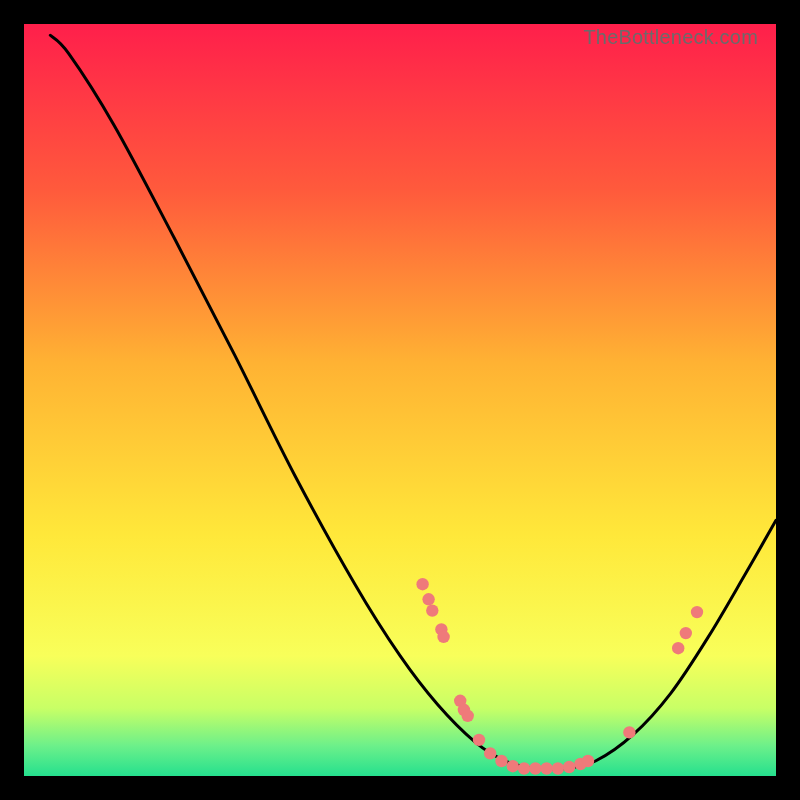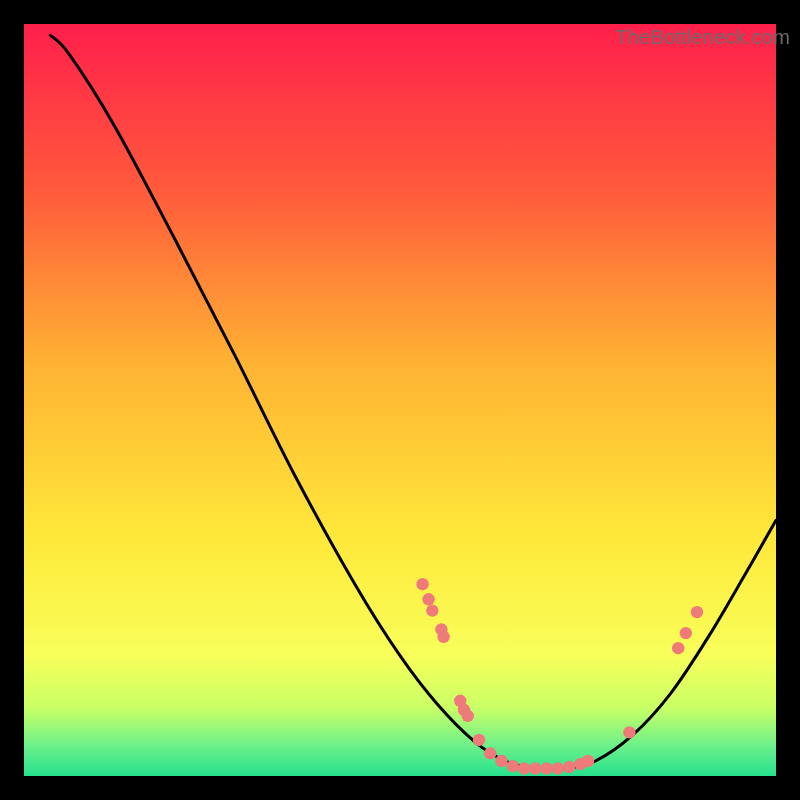--- a/index.html
+++ b/index.html
@@ -11,21 +11,20 @@
     overflow: hidden;
     font-family: Arial, Helvetica, sans-serif;
   }
   .frame {
     position: absolute;
     left: 24px;
     top: 24px;
     width: 740px;
     height: 752px;
     background: #000;
-    padding-left: 32px;
   }
   .plot {
     position: absolute;
     left: 0;
     top: 0;
     width: 752px;
     height: 752px;
   }
   .watermark {
     position: absolute;

